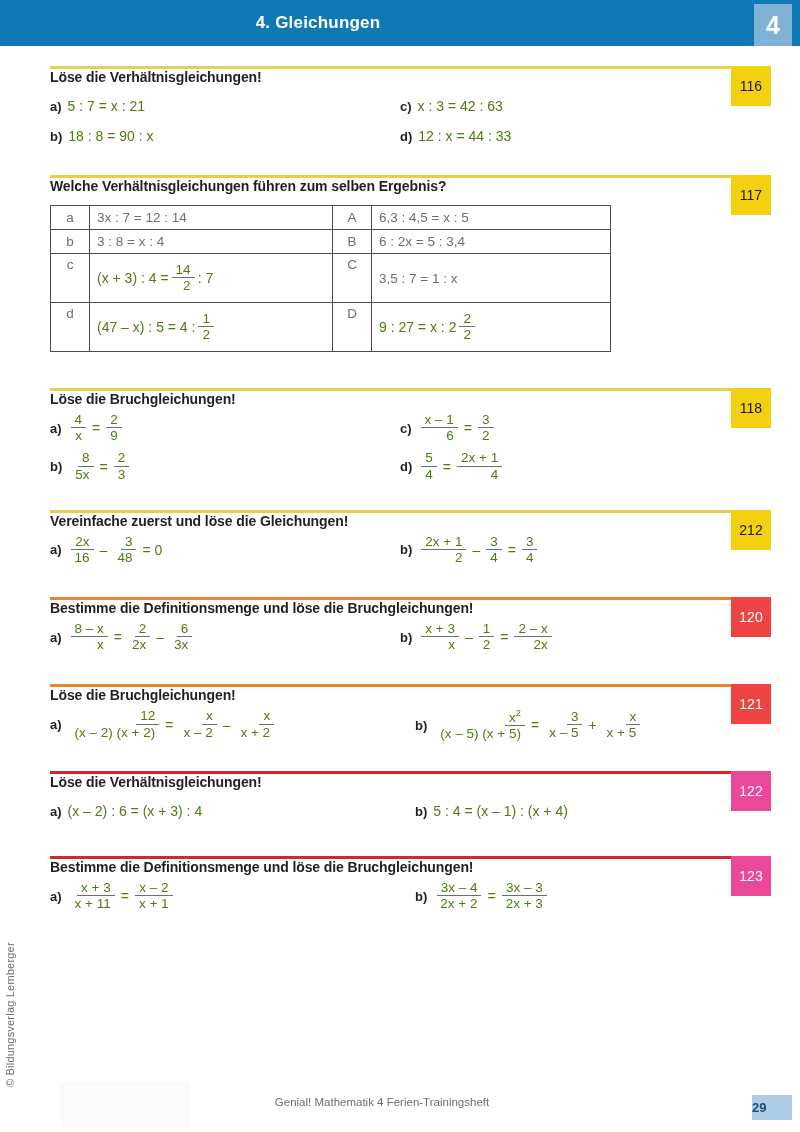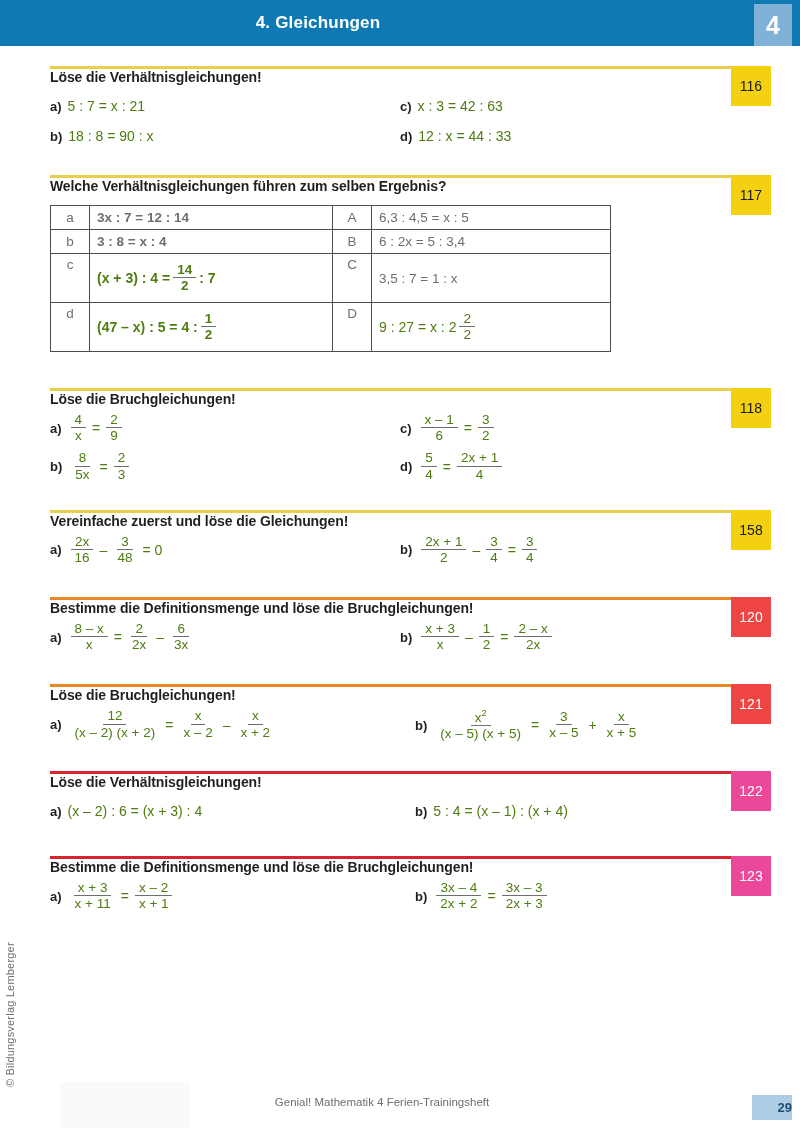--- a/index.html
+++ b/index.html
@@ -136,21 +136,21 @@
     display: flex;
     align-items: center;
     white-space: nowrap;
   }
   .expr .op { margin: 0 3px; }
 
   
   .frac {
     display: inline-flex;
     flex-direction: column;
-    align-items: center;
+    align-items: flex-end;
     vertical-align: middle;
     margin: 0 3px;
     line-height: 1.05;
   }
   .frac .num, .frac .den {
     padding: 0 4px;
     font-size: 13.5px;
     white-space: nowrap;
   }
   .frac .num { border-bottom: 1px solid #6d6e70; }
@@ -170,21 +170,21 @@
     padding: 4px 7px;
     vertical-align: middle;
   }
   table.match td.key {
     width: 24px;
     text-align: center;
     vertical-align: middle;
   }
   table.match tr.tall td.key { vertical-align: top; padding-top: 3px; }
   table.match tr.tall td.val { height: 40px; }
-  table.match td.val { width: 228px; font-weight: bold; }
+  table.match td.val { width: 228px; }
   table.match td.valr { width: 224px; }
 
   
   .footer-text {
     position: absolute;
     left: 0;
     bottom: 24px;
     width: 764px;
     text-align: center;
     font-size: 11.5px;
@@ -193,21 +193,21 @@
   .page-number {
     position: absolute;
     right: 8px;
     bottom: 12px;
     width: 40px;
     height: 25px;
     background: #aecce4;
     color: #1b4f72;
     font-size: 13px;
     font-weight: bold;
-    text-align: right;
+    text-align: left;
     line-height: 25px;
   }
   .watermark {
     position: absolute;
     left: 60px;
     bottom: 4px;
     width: 130px;
     height: 46px;
     opacity: .02;
     background: #000;
@@ -383,21 +383,21 @@
           </span>
         </div>
       </div>
     </div>
   </div>
 
   <div style="height:22px"></div>
 
   <div class="exercise yellow">
     <div class="rule"></div>
-    <div class="badge">158</div>
+    <div class="badge">212</div>
     <div class="prompt">Vereinfache zuerst und löse die Gleichungen!</div>
     <div class="items">
       <div class="row2">
         <div class="col">
           <span class="lbl">a)</span>
           <span class="expr">
             <span class="frac">
               <span class="num">2x</span>
               <span class="den">16</span>
             </span>

